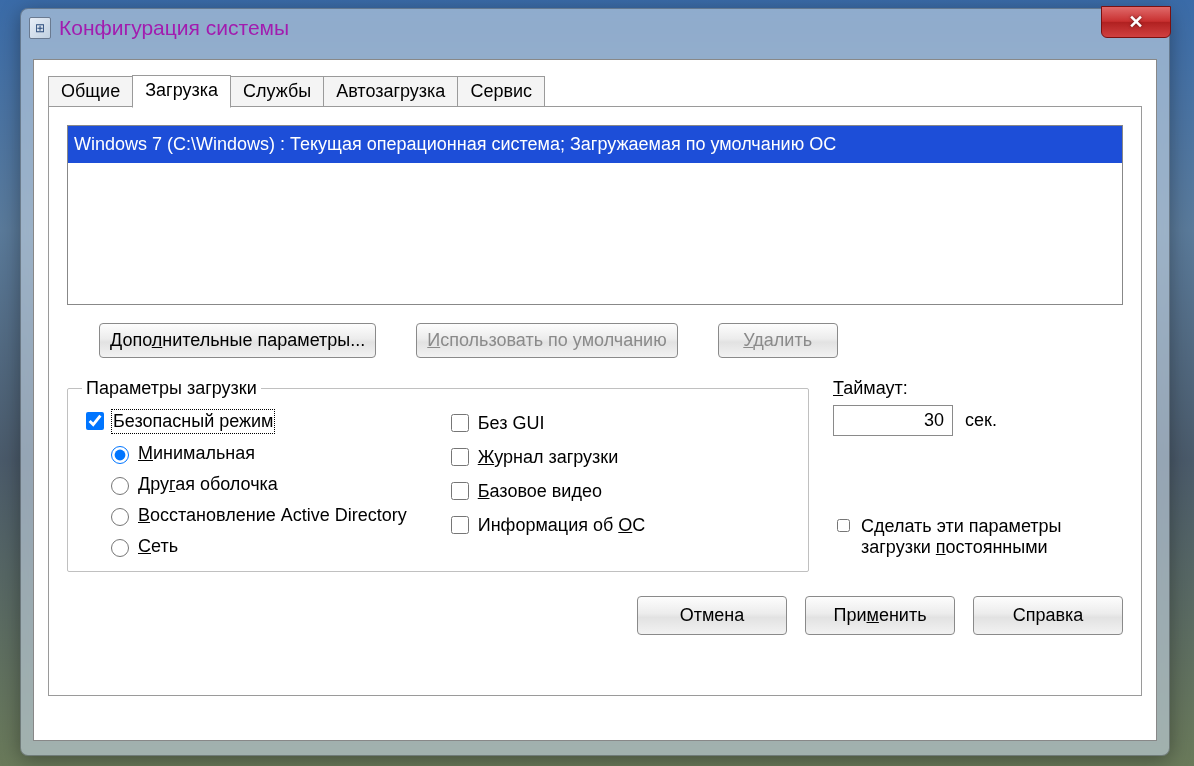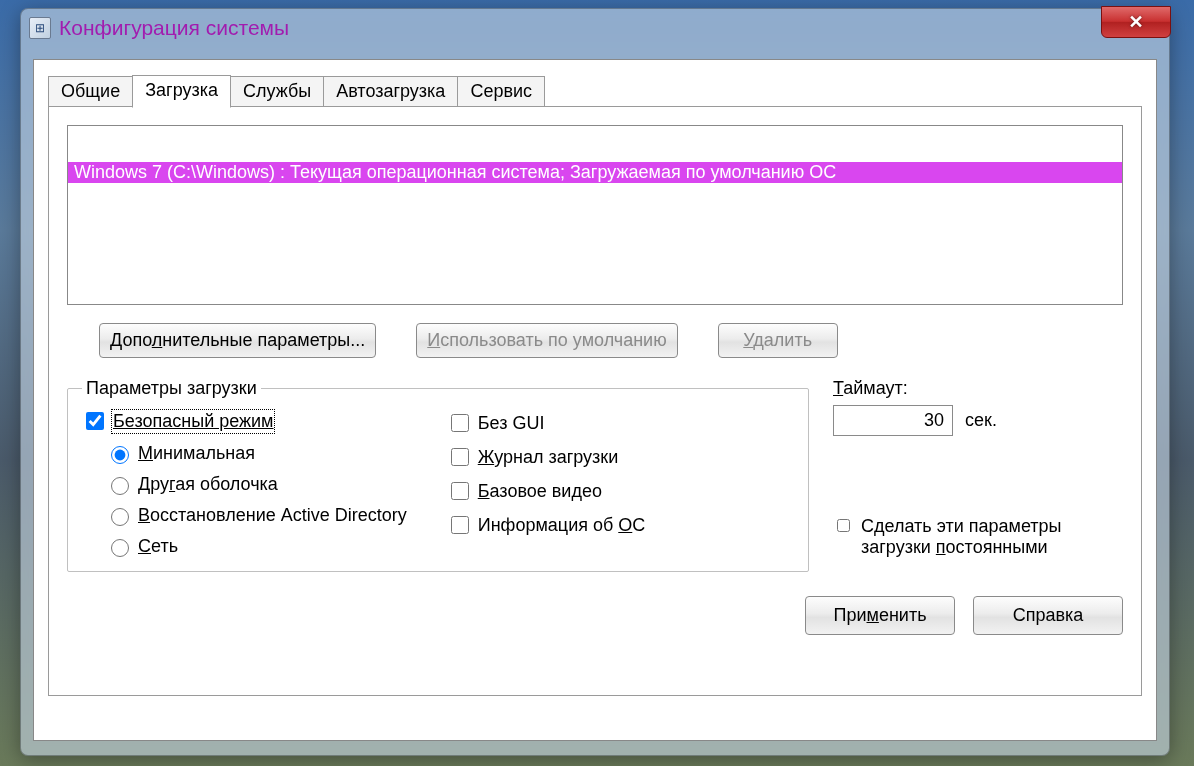--- a/index.html
+++ b/index.html
@@ -93,25 +93,24 @@
     background: #fff;
   }
   .oslist {
     width: 100%;
     height: 180px;
     border: 1px solid #888;
     background: #fff;
     overflow: auto;
   }
   .oslist .row {
-    background: #d946ef;
+    background: #1d4ed8;
     color: #fff;
-    padding: 0 6px;
-    font-size: 18px;
-    margin-top: 36px;
+    padding: 8px 6px;
+    font-size: 18px;
   }
   .btnrow {
     display: flex;
     gap: 40px;
     margin-top: 18px;
     padding-left: 32px;
   }
   button.win {
     font-family: inherit;
     font-size: 18px;
@@ -152,21 +151,21 @@
     display: flex;
     gap: 40px;
   }
   .col { display: flex; flex-direction: column; gap: 10px; }
   .chk, .rad {
     display: flex; align-items: center; gap: 6px;
     font-size: 18px;
     cursor: pointer;
   }
   .chk input, .rad input { width: 18px; height: 18px; cursor: pointer; }
-  .dotted { outline: 1px dotted #000; outline-offset: 1px; text-decoration: underline; }
+  .dotted { outline: 1px dotted #000; outline-offset: 1px; }
   .col.indent { margin-left: 24px; }
   .rightpane {
     display: flex; flex-direction: column;
     padding-top: 0;
     min-width: 290px;
   }
   .timeoutlbl { font-size: 18px; margin-bottom: 6px; display:block;}
   .timeoutrow { display:flex; align-items:center; gap: 12px; }
   .timeoutrow input {
     width: 120px; font-size: 18px; padding: 4px 8px;
@@ -275,19 +274,20 @@
             <input type="checkbox" style="margin-top: 3px;">
             <span>
               <span>Сделать эти параметры</span><br>
               <span>загрузки </span><span class="u">п</span><span>остоянными</span>
             </span>
           </label>
         </div>
       </div>
 
       <div class="dlgbtns">
+        <button class="win">Отмена</button>
         <button class="win"><span>При</span><span class="u">м</span><span>енить</span></button>
         <button class="win">Справка</button>
       </div>
 
     </div>
   </div>
 </div>
 
 </body></html>

